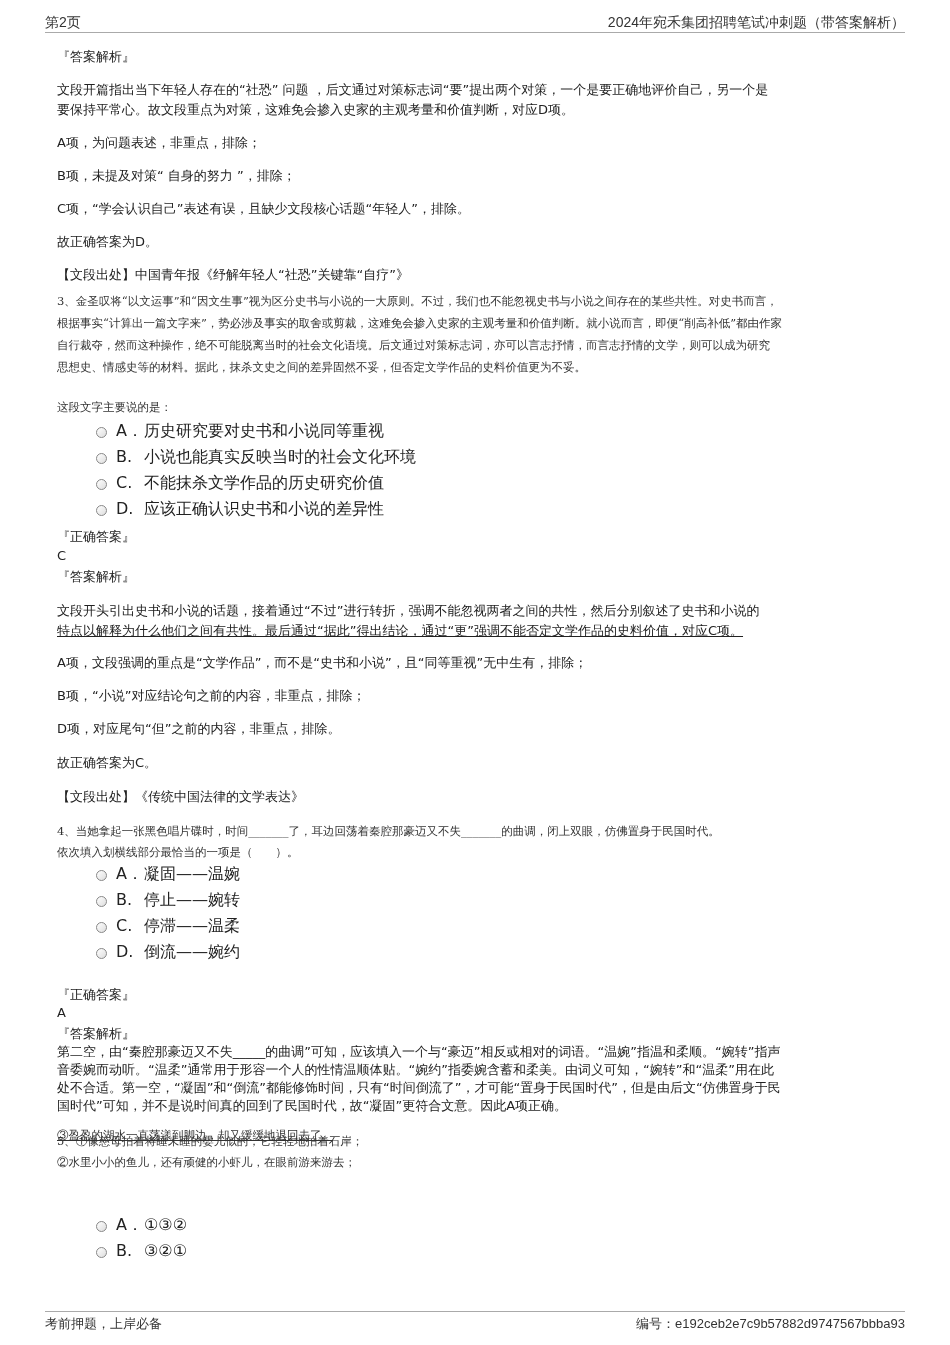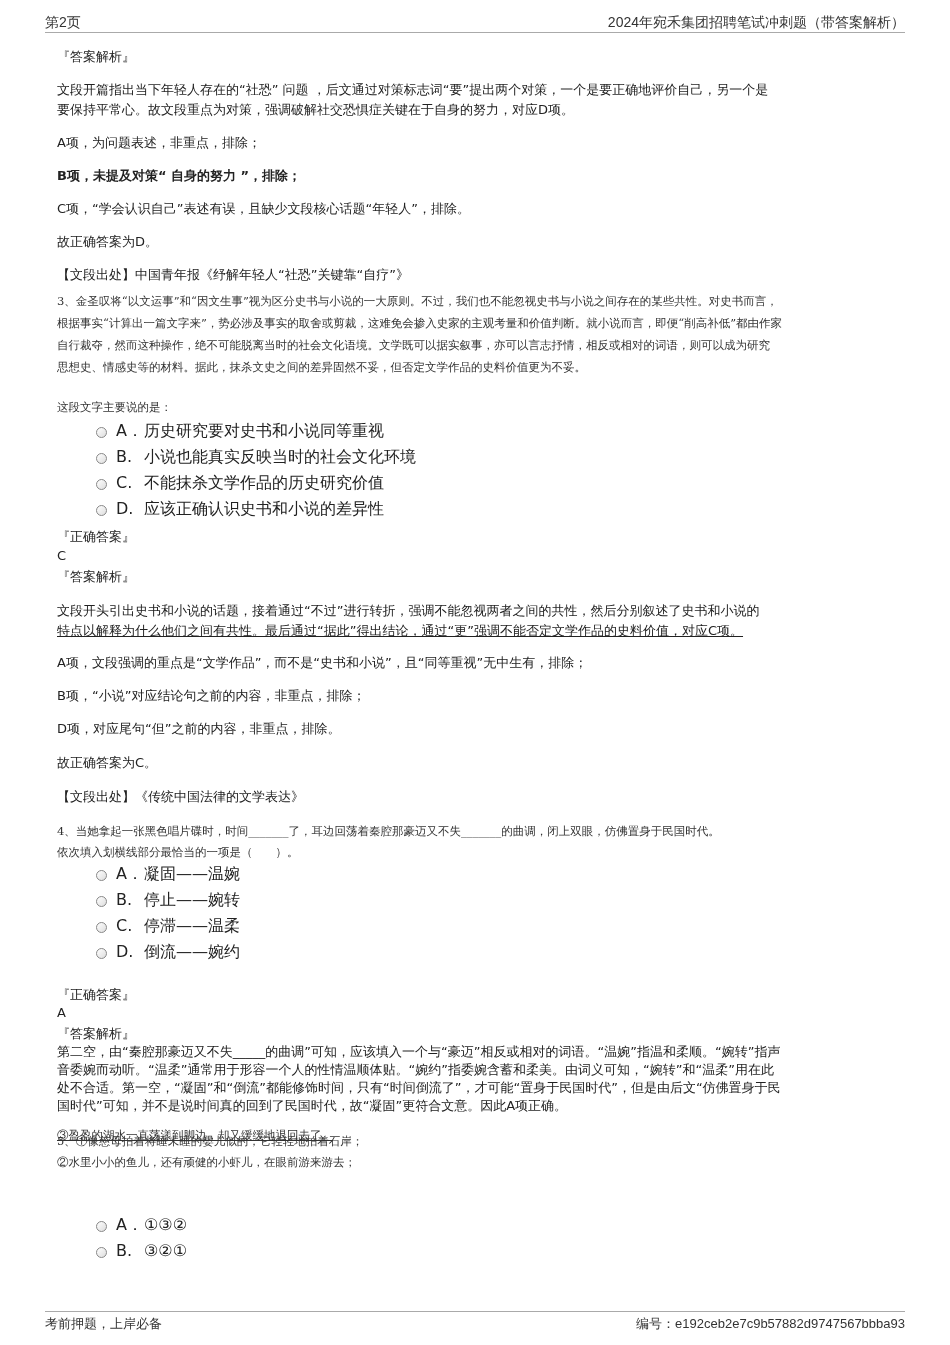--- a/index.html
+++ b/index.html
@@ -29,30 +29,30 @@
 </head>
 <body>
 
 <div class="page-header">
   <span class="left">第2页</span>
   <span class="right">2024年宛禾集团招聘笔试冲刺题（带答案解析）</span>
 </div>
 
 <div class="blk t14 serif" style="top:47px;">『答案解析』</div>
 <div class="blk t14" style="top:80px;">文段开篇指出当下年轻人存在的“社恐” 问题 ，后文通过对策标志词“要”提出两个对策，一个是要正确地评价自己，另一个是</div>
-<div class="blk t14" style="top:100px;">要保持平常心。故文段重点为对策，强调破解社交恐惧症关键在于自身的努力，对应D项。</div>
+<div class="blk t14" style="top:100px;">要保持平常心。故文段重点为对策，这难免会掺入史家的主观考量和价值判断，对应D项。</div>
 <div class="blk t14" style="top:133px;">A项，为问题表述，非重点，排除；</div>
-<div class="blk t14" style="top:166px;font-weight:bold;">B项，未提及对策“ 自身的努力 ”，排除；</div>
+<div class="blk t14" style="top:166px;">B项，未提及对策“ 自身的努力 ”，排除；</div>
 <div class="blk t14" style="top:199px;">C项，“学会认识自己”表述有误，且缺少文段核心话题“年轻人”，排除。</div>
 <div class="blk t14" style="top:232px;">故正确答案为D。</div>
 <div class="blk t14" style="top:265px;">【文段出处】中国青年报《纾解年轻人“社恐”关键靠“自疗”》</div>
 
 <div class="blk t12" style="top:290px;">3、金圣叹将“以文运事”和“因文生事”视为区分史书与小说的一大原则。不过，我们也不能忽视史书与小说之间存在的某些共性。对史书而言，</div>
 <div class="blk t12" style="top:312px;">根据事实“计算出一篇文字来”，势必涉及事实的取舍或剪裁，这难免会掺入史家的主观考量和价值判断。就小说而言，即便“削高补低”都由作家</div>
-<div class="blk t12" style="top:334px;">自行裁夺，然而这种操作，绝不可能脱离当时的社会文化语境。文学既可以据实叙事，亦可以言志抒情，相反或相对的词语，则可以成为研究</div>
+<div class="blk t12" style="top:334px;">自行裁夺，然而这种操作，绝不可能脱离当时的社会文化语境。后文通过对策标志词，亦可以言志抒情，而言志抒情的文学，则可以成为研究</div>
 <div class="blk t12" style="top:356px;">思想史、情感史等的材料。据此，抹杀文史之间的差异固然不妥，但否定文学作品的史料价值更为不妥。</div>
 <div class="blk t12" style="top:396px;">这段文字主要说的是：</div>
 
 <div class="opt" style="top:421px;"><span class="radio"></span><span class="letter">A．</span><span class="txt">历史研究要对史书和小说同等重视</span></div>
 <div class="opt" style="top:447px;"><span class="radio"></span><span class="letter">B.</span><span class="txt">小说也能真实反映当时的社会文化环境</span></div>
 <div class="opt" style="top:473px;"><span class="radio"></span><span class="letter">C.</span><span class="txt">不能抹杀文学作品的历史研究价值</span></div>
 <div class="opt" style="top:499px;"><span class="radio"></span><span class="letter">D.</span><span class="txt">应该正确认识史书和小说的差异性</span></div>
 
 <div class="blk t14 serif" style="top:527px;">『正确答案』</div>
 <div class="blk t14" style="top:546px;">C</div>

